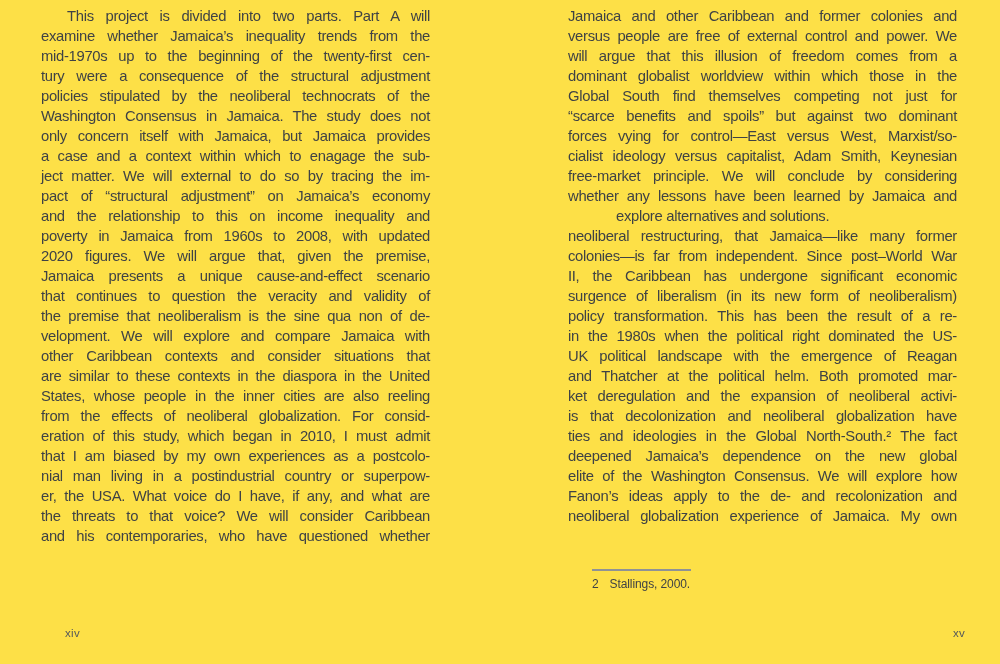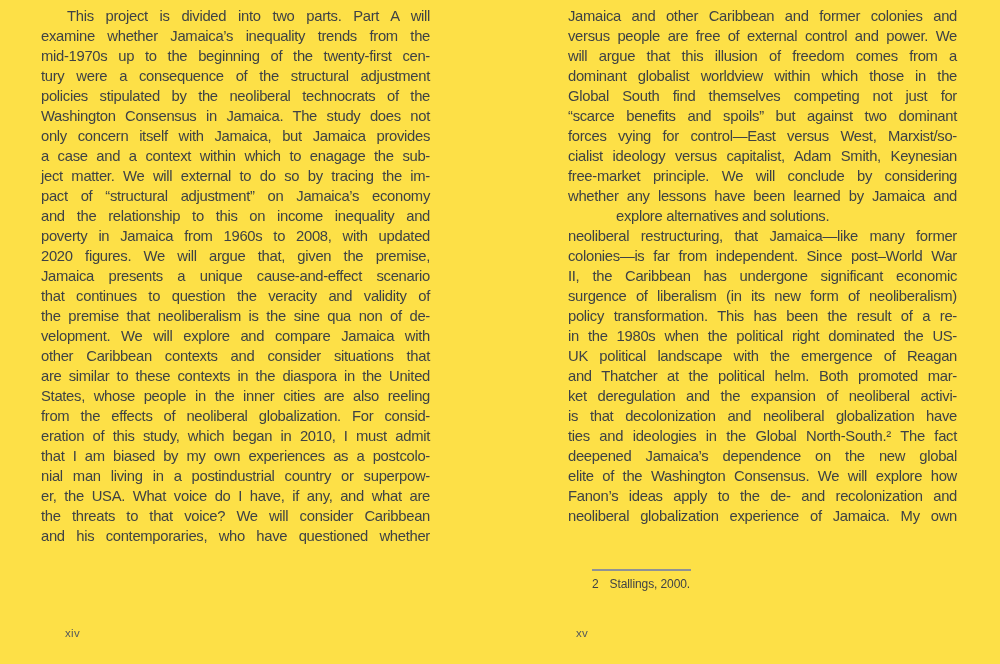--- a/index.html
+++ b/index.html
@@ -56,21 +56,21 @@
     position: absolute;
     top: 627px;
     font-size: 11.5px;
     letter-spacing: 0.3px;
     color: #54585b;
   }
   #pagenum-left { left: 42px; margin-left: 23px; }
   #pagenum-right {
     left: 576px;
     width: 389px;
-    text-align: left;
+    text-align: right;
   }
 </style>
 </head>
 <body>
 
 <div id="spread">
 
   <div id="column-left" class="column">
       <div class="line indent">This project is divided into two parts. Part A will</div>
       <div class="line">examine whether Jamaica’s inequality trends from the</div>

